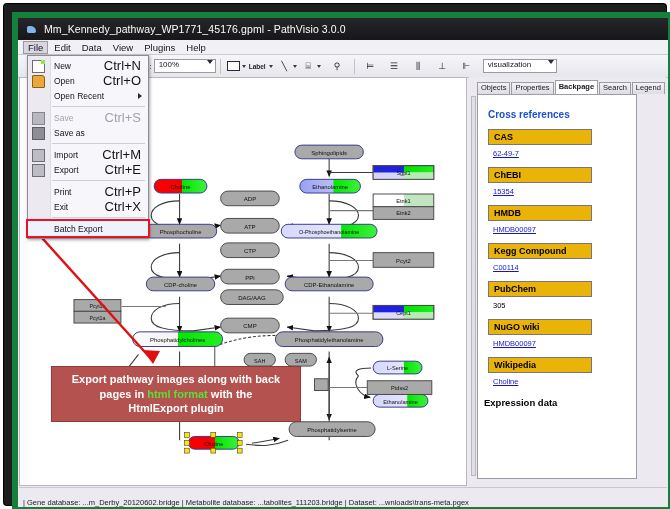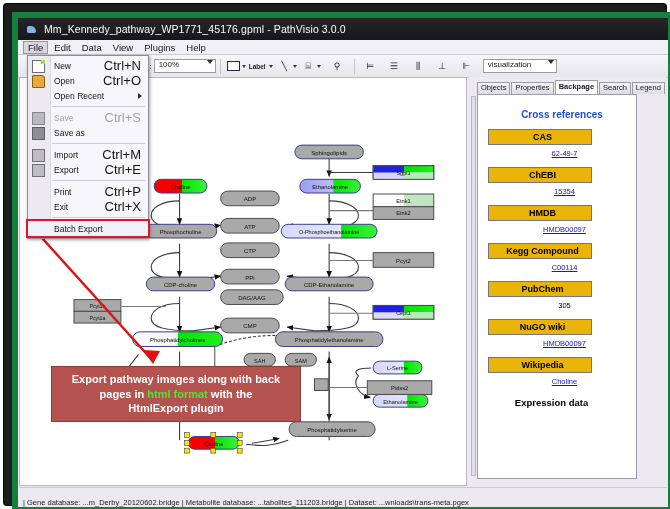--- a/index.html
+++ b/index.html
@@ -46,21 +46,21 @@
   .canvas-wrap{position:absolute;left:1px;top:59px;width:448px;height:409px;background:#fbfbfd;
                border:1px solid #b9b8c0;box-sizing:border-box;overflow:hidden;}
   .canvas{position:absolute;left:9px;top:0px;width:438px;height:407px;background:#ffffff;}
 
   .side{position:absolute;left:451px;top:59px;width:197px;height:409px;background:#eceaf0;}
   .side-tabs{position:absolute;left:8px;top:3px;width:186px;height:14px;display:flex;align-items:flex-end;}
   .stab{font-size:7.5px;color:#19181f;border:1px solid #9d9ba5;border-bottom:none;
         background:linear-gradient(#f3f2f6,#ddDCE3);padding:1px 3px 1px 3px;margin-right:1px;line-height:1.15;}
   .stab.sel{background:#ffffff;font-weight:bold;padding:2px 3px 2px 3px;}
   .side-panel{position:absolute;left:8px;top:17px;width:160px;height:385px;background:#ffffff;
-              border:1px solid #9d9ba5;box-sizing:border-box;overflow:hidden;text-align:center;}
+              border:1px solid #9d9ba5;box-sizing:border-box;overflow:hidden;}
   .side-scroll-l{position:absolute;left:2px;top:19px;width:5px;height:380px;background:#e2e0e7;border:1px solid #b8b6bf;box-sizing:border-box;}
 
   .bp-title{font-size:10px;font-weight:bold;color:#1b4fd4;margin:14px 0 0 10px;}
   .bp-block{margin:9px 0 0 10px;}
   .bp-head{width:104px;border:1px solid #767580;background:#eab308;font-size:9px;font-weight:bold;
            color:#000;padding:2px 0 2px 5px;box-sizing:border-box;}
   .bp-val{font-size:7.5px;color:#1515cc;text-decoration:underline;margin:4px 0 0 5px;}
   .bp-val.plain{color:#000;text-decoration:none;}
   .bp-exp{font-size:9.5px;font-weight:bold;color:#000;margin:11px 17px 0 6px;}
 

